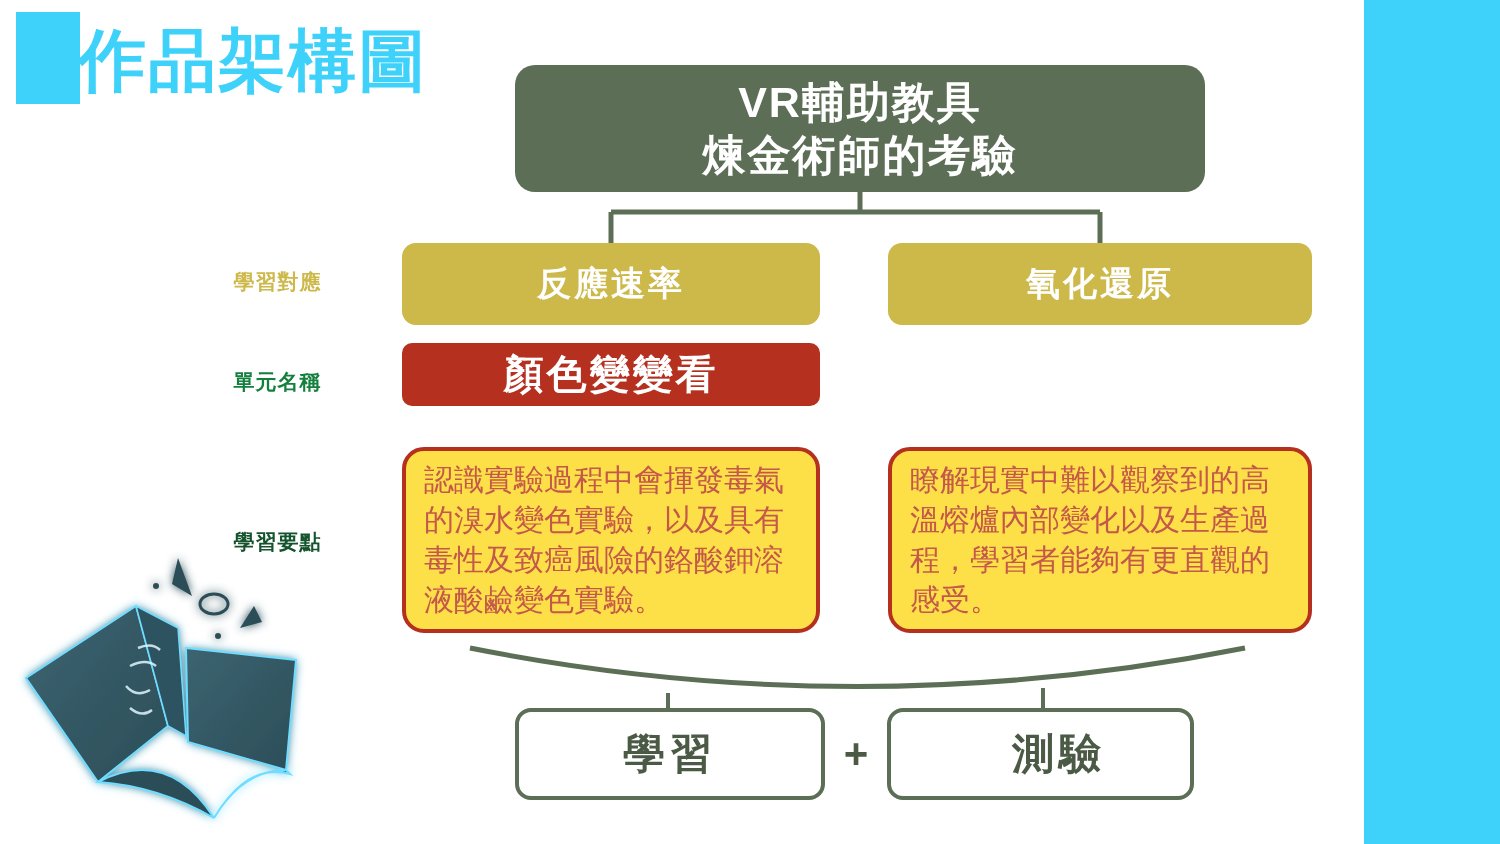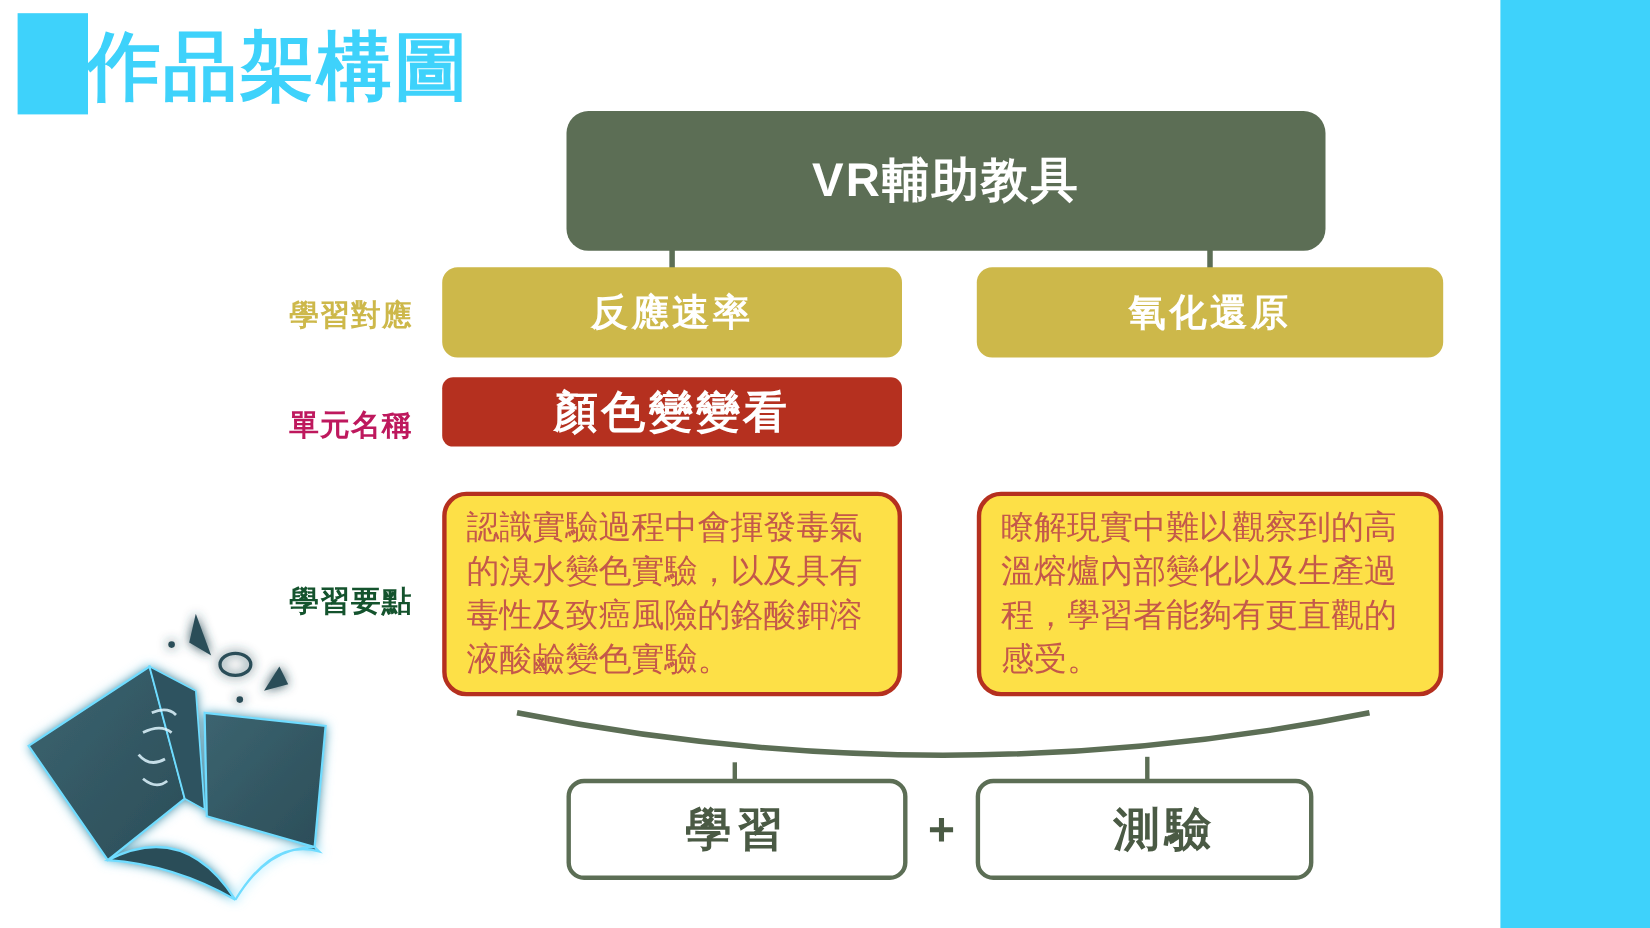--- a/index.html
+++ b/index.html
@@ -26,35 +26,35 @@
     position:absolute; left: 78px; top: 16px;
     font-size: 68px; font-weight: 800; color:#3ed2fb; letter-spacing: 2px;
     white-space: nowrap;
   }
 
   
   .wires { position:absolute; left:0; top:0; width:1500px; height:844px; }
 
   
   .row-label {
-    position:absolute; text-align:right; font-weight:800; white-space:nowrap;
-    font-size: 27px; letter-spacing: 1px;
+    position:absolute; text-align:center; font-weight:800; white-space:nowrap;
+    font-size: 21px; letter-spacing: 1px;
   }
   #label-0 { left: 180px; top: 268px; width: 195px; color:#cdb84a; }
-  #label-1 { left: 180px; top: 368px; width: 195px; color:#be185d; }
+  #label-1 { left: 180px; top: 368px; width: 195px; color:#15803d; }
   #label-2 { left: 180px; top: 528px; width: 195px; color:#14532d; }
 
   
   .node { position:absolute; display:flex; align-items:center; justify-content:center; }
 
   .title-box {
     left: 515px; top: 65px; width: 690px; height: 127px;
     background:#5c6e55; border-radius: 20px; color:#fff;
     flex-direction: column; line-height: 1.22;
-    font-size: 43px; font-weight: 800; letter-spacing: 2px; margin-top: 36px;
+    font-size: 43px; font-weight: 800; letter-spacing: 2px;
   }
 
   .gold-box {
     top: 243px; height: 82px; background:#cdb84a; border-radius: 14px;
     color:#fff; font-size: 34px; font-weight: 800; letter-spacing: 3px;
   }
   .red-box {
     top: 343px; height: 63px; background:#b5301f; border-radius: 10px;
     color:#fff; font-size: 40px; font-weight: 800; letter-spacing: 3px;
   }
@@ -134,20 +134,21 @@
       <circle cx="200" cy="106" r="3" fill="#2b4d58"></circle>
     </g>
   </svg>
 
   <div class="row-label" id="label-0">學習對應</div>
   <div class="row-label" id="label-1">單元名稱</div>
   <div class="row-label" id="label-2">學習要點</div>
 
   <div class="node title-box">
     <span>VR輔助教具</span>
+    <span>煉金術師的考驗</span>
   </div>
 
   <div class="node gold-box col-left">反應速率</div>
   <div class="node red-box col-left">顏色變變看</div>
   <div class="node desc-box col-left">認識實驗過程中會揮發毒氣的溴水變色實驗，以及具有毒性及致癌風險的鉻酸鉀溶液酸鹼變色實驗。</div>
 
   <div class="node gold-box col-right">氧化還原</div>
   <div class="node desc-box col-right">瞭解現實中難以觀察到的高溫熔爐內部變化以及生產過程，學習者能夠有更直觀的感受。</div>
 
   <div class="node out-box" id="out-0">學習</div>

